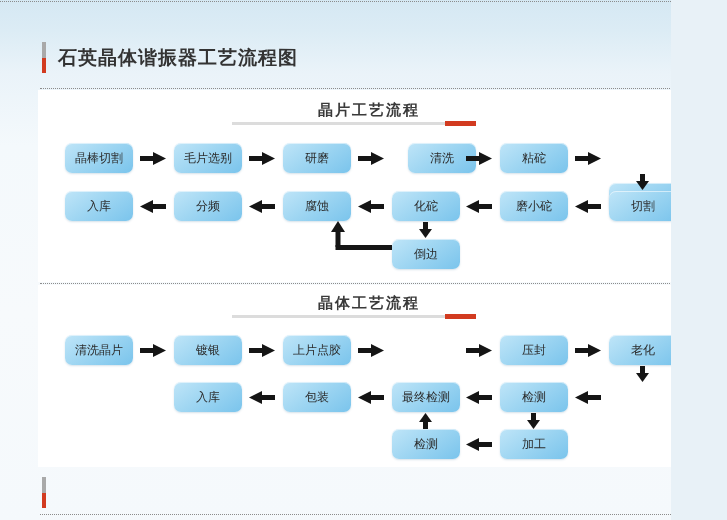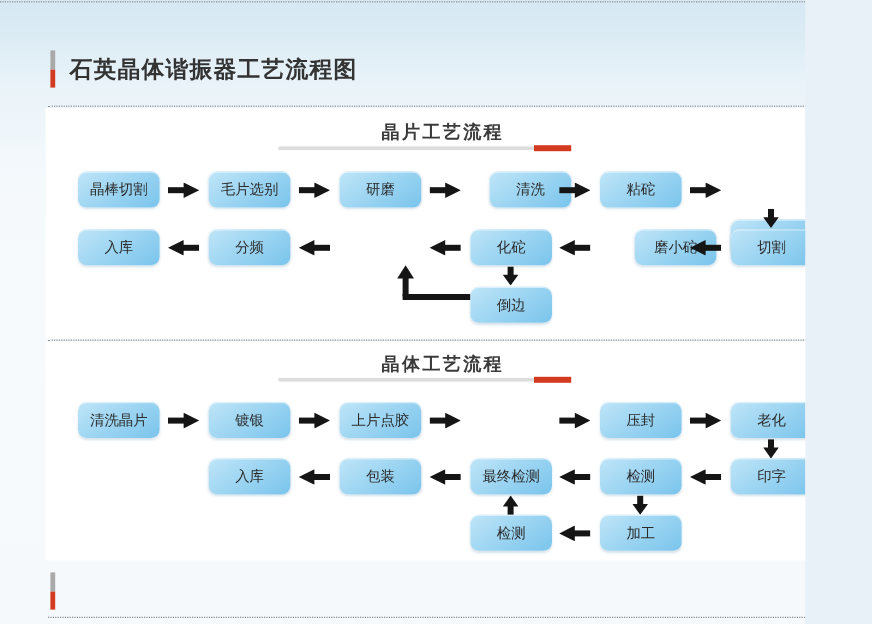--- a/index.html
+++ b/index.html
@@ -79,22 +79,23 @@
 
   <div class="fbox" style="left:174px;top:143px;">毛片选别</div>
   <div class="fbox" style="left:65px;top:143px;">晶棒切割</div>
   <div class="fbox" style="left:283px;top:143px;">研磨</div>
   <div class="fbox" style="left:408px;top:143px;">清洗</div>
   <div class="fbox" style="left:500px;top:143px;">粘砣</div>
   <div class="fbox" style="left:609px;top:143px;margin-top:40px;">磨大砣</div>
 
   <div class="fbox" style="left:65px;top:191px;">入库</div>
   <div class="fbox" style="left:174px;top:191px;">分频</div>
+  <div class="fbox" style="left:283px;top:191px;">腐蚀</div>
   <div class="fbox" style="left:392px;top:191px;">化砣</div>
-  <div class="fbox" style="left:529px;top:191px;text-align:right;">磨小砣</div>
+  <div class="fbox" style="left:500px;top:191px;text-align:right;">磨小砣</div>
   <div class="fbox" style="left:609px;top:191px;">切割</div>
 
   <div class="fbox" style="left:392px;top:239px;">倒边</div>
 
   <div class="arr" style="left:140px;top:152px;">
       <svg width="26" height="13">
         <rect x="0" y="4" width="14" height="5" fill="#151515"></rect>
         <polygon points="13,0 13,13 26,6.5" fill="#151515"></polygon>
       </svg>
     </div>
@@ -187,21 +188,20 @@
   <div class="fbox" style="left:65px;top:335px;">清洗晶片</div>
   <div class="fbox" style="left:174px;top:335px;">镀银</div>
   <div class="fbox" style="left:283px;top:335px;">上片点胶</div>
   <div class="fbox" style="left:500px;top:335px;">压封</div>
   <div class="fbox" style="left:609px;top:335px;">老化</div>
 
   <div class="fbox" style="left:174px;top:382px;">入库</div>
   <div class="fbox" style="left:283px;top:382px;">包装</div>
   <div class="fbox" style="left:392px;top:382px;">最终检测</div>
   <div class="fbox" style="left:500px;top:382px;">检测</div>
-  <div class="fbox" style="left:609px;top:382px;">印字</div>
 
   <div class="fbox" style="left:392px;top:429px;">检测</div>
   <div class="fbox" style="left:500px;top:429px;text-align:center;">加工</div>
 
   <div class="arr" style="left:140px;top:344px;">
       <svg width="26" height="13">
         <rect x="0" y="4" width="14" height="5" fill="#151515"></rect>
         <polygon points="13,0 13,13 26,6.5" fill="#151515"></polygon>
       </svg>
     </div>

